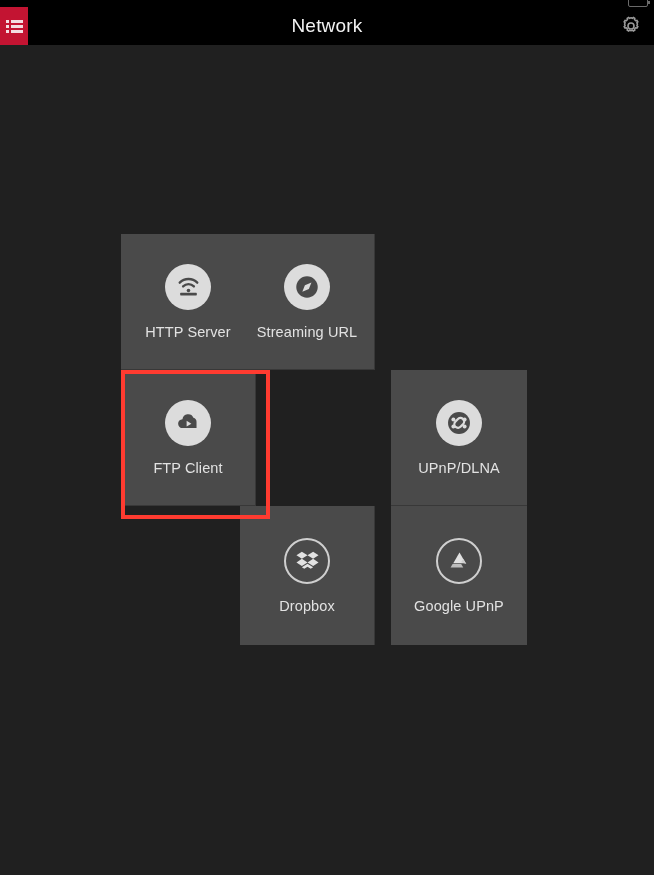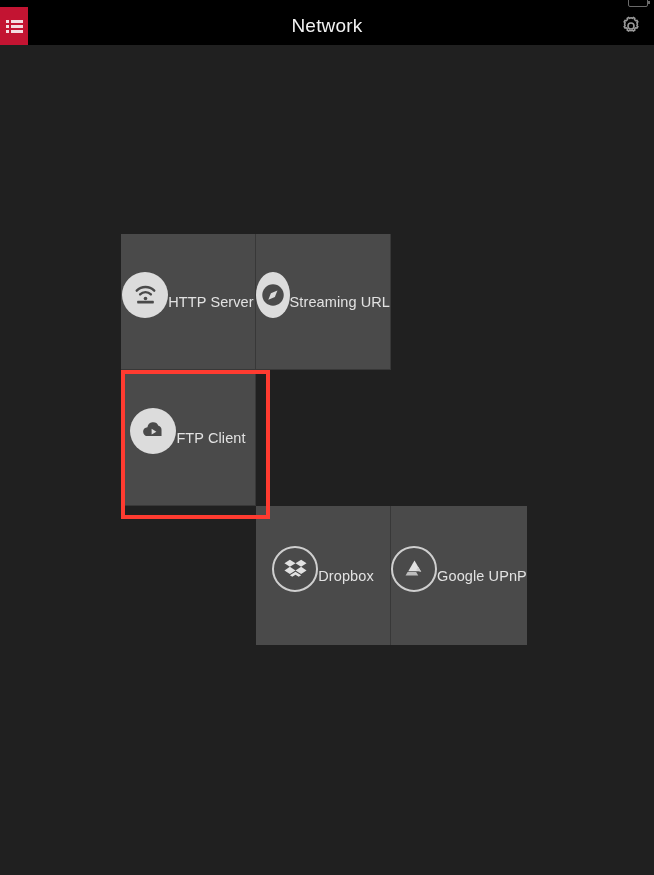--- a/index.html
+++ b/index.html
@@ -134,26 +134,26 @@
   .tile {
     position: absolute;
     width: 135px;
     height: 136px;
     background: #4a4a4a;
     box-sizing: border-box;
     border-right: 1px solid #383838;
     border-bottom: 1px solid #383838;
     cursor: pointer;
     display: flex;
-    flex-direction: row;
+    flex-direction: column;
     align-items: center;
     justify-content: center;
   }
   .tile.col1 { left: 0; }
-  .tile.col2 { left: 135px; }
+  .tile.col2 { left: 119px; }
   .tile.col3 { left: 270px; width: 136px; border-right: none; }
   .tile.row1 { top: 0; }
   .tile.row2 { top: 136px; }
   .tile.row3 { top: 272px; height: 139px; border-bottom: none; }
 
   .tile-icon {
     width: 46px;
     height: 46px;
     border-radius: 50%;
     background: #dcdcdc;
@@ -256,20 +256,33 @@
       <span class="tile-icon">
         <svg width="29" height="29" viewBox="0 0 28 28">
           <path fill="#4a4a4a" d="M8.4 19.4a4.3 4.3 0 0 1-.25-8.6 5.6 5.6 0 0 1 10.6-1.5 4.2 4.2 0 0 1 3.0 3.9v6.2z"></path>
           <path fill="#dcdcdc" d="M12.2 12.4l4.6 2.7-4.6 2.7z"></path>
         </svg>
       </span>
       <span class="tile-label">FTP Client</span>
     </div>
 
 
+    <div class="tile row2 col3">
+      <span class="tile-icon">
+        <svg width="28" height="28" viewBox="0 0 24 24">
+          <circle cx="12" cy="12" r="9.4" fill="#4a4a4a"></circle>
+          <path fill="none" stroke="#dcdcdc" stroke-width="1.9" stroke-linecap="round" d="M15.3 8.4a3.2 3.2 0 0 0-4.4.3l-2.1 2.2a3.2 3.2 0 0 0 .3 4.5 3.2 3.2 0 0 0 4.4-.3l2.1-2.2a3.2 3.2 0 0 0-.3-4.5"></path>
+          <circle cx="7.2" cy="9.0" r="1.7" fill="#dcdcdc"></circle>
+          <circle cx="16.8" cy="15.0" r="1.7" fill="#dcdcdc"></circle>
+          <circle cx="16.8" cy="9.0" r="1.7" fill="#dcdcdc"></circle>
+          <circle cx="7.2" cy="15.0" r="1.7" fill="#dcdcdc"></circle>
+        </svg>
+      </span>
+      <span class="tile-label">UPnP/DLNA</span>
+    </div>
 
     <div class="tile row3 col2">
       <span class="tile-icon outline">
         <svg width="25" height="25" viewBox="0 0 24 24">
           <path fill="#e2e2e2" d="M6.6 3.6L1.4 7.0l5.2 3.4 5.4-3.4z"></path>
           <path fill="#e2e2e2" d="M17.4 3.6L12.0 7.0l5.4 3.4 5.2-3.4z"></path>
           <path fill="#e2e2e2" d="M1.4 13.8l5.2 3.4 5.4-3.4-5.4-3.4z"></path>
           <path fill="#e2e2e2" d="M22.6 13.8l-5.2-3.4-5.4 3.4 5.4 3.4z"></path>
           <path fill="#e2e2e2" d="M12.0 15.0l-5.4 3.4 2.3 1.5 3.1-2.0 3.1 2.0 2.3-1.5z"></path>
         </svg>

